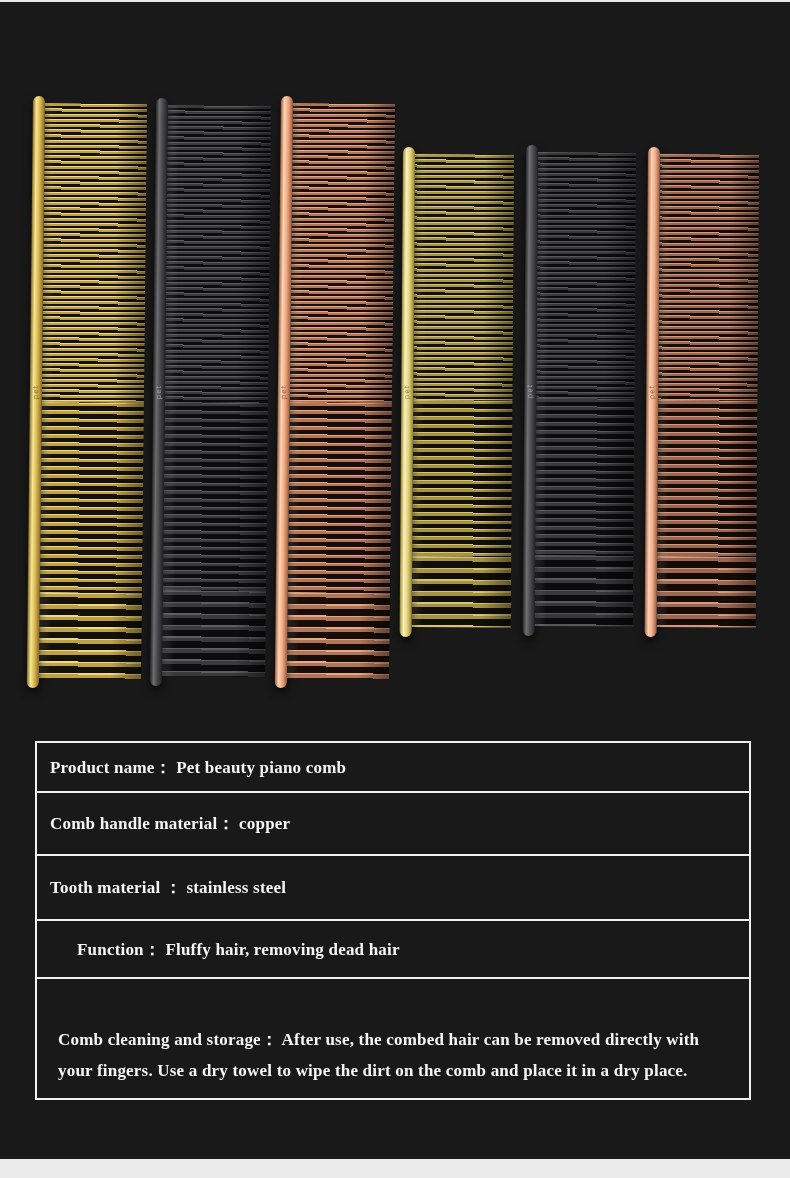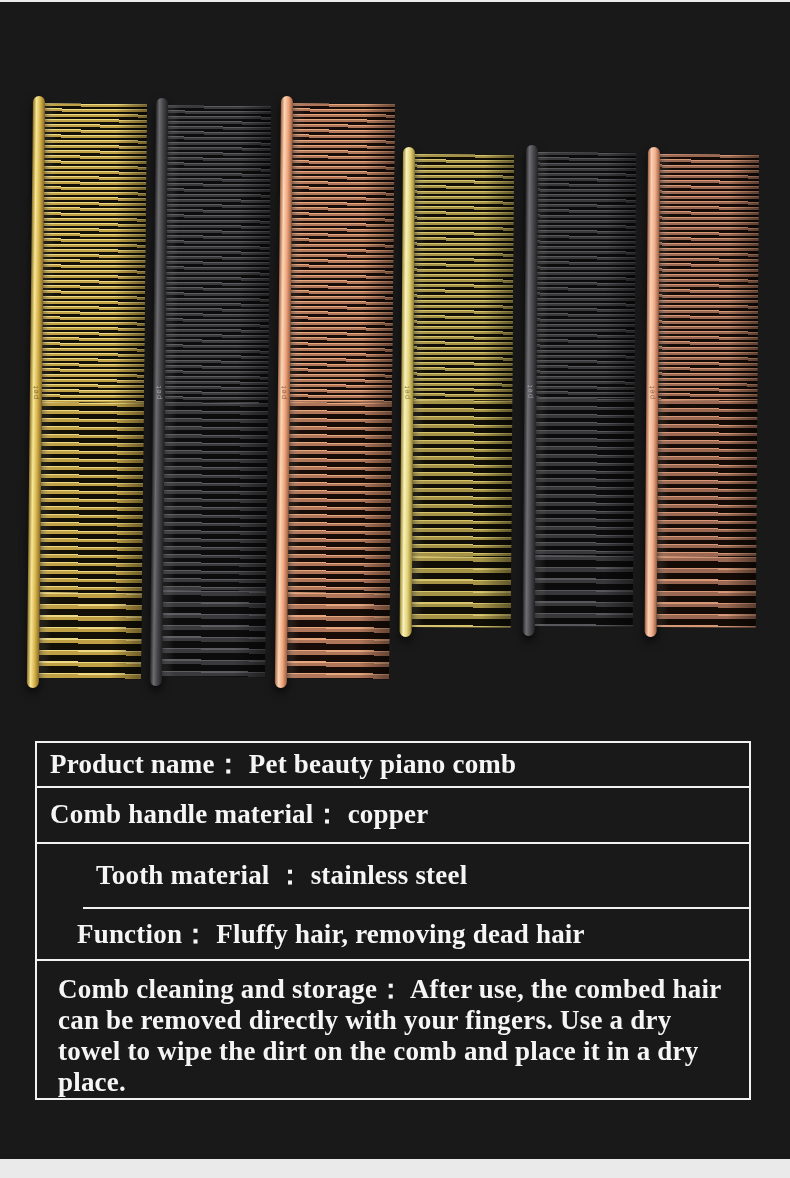--- a/index.html
+++ b/index.html
@@ -43,27 +43,27 @@
 
   
   .spec-table{
     position:absolute;left:35px;top:741px;width:716px;height:359px;
     box-sizing:border-box;border:2px solid #f2f2f2;
     display:flex;flex-direction:column;color:#f5f5f5;
   }
   .spec-row{
     box-sizing:border-box;border-bottom:2px solid #f2f2f2;
     display:flex;align-items:center;padding:0 12px 0 13px;
-    font-weight:700;font-size:27px;letter-spacing:.2px;
+    font-weight:700;font-size:17px;letter-spacing:.2px;
   }
   .spec-row:nth-child(1){height:50px;}
   .spec-row:nth-child(2){height:63px;}
-  .spec-row:nth-child(3){height:74px;margin-left:46px;}
+  .spec-row:nth-child(3){height:65px;}
   .spec-row:nth-child(4){height:58px;padding-left:40px;}
-  .spec-row:nth-child(5){flex:1;border-bottom:none;align-items:flex-start;padding:13px 14px 0 21px;}
+  .spec-row:nth-child(5){flex:1;border-bottom:none;align-items:flex-end;padding:13px 14px 12px 21px;}
   .spec-row .cell{display:block;line-height:31px;}
 </style>
 </head>
 <body style="background: rgb(25, 25, 25);">
 
 <div class="edge-strip top" style="background: rgb(234, 234, 234);"></div>
 
 <div class="stage">
 
   <div class="comb" style="left: 33px; top: 96px; width: 114px; height: 592px; --s-light: #f6e896; --s-mid: #d9b54f; --s-edge: #8a6b22; --t-hi: #eed984; --t-md: #bfa045; --t-gp: #121007; --brand-color: #6a5420;">

